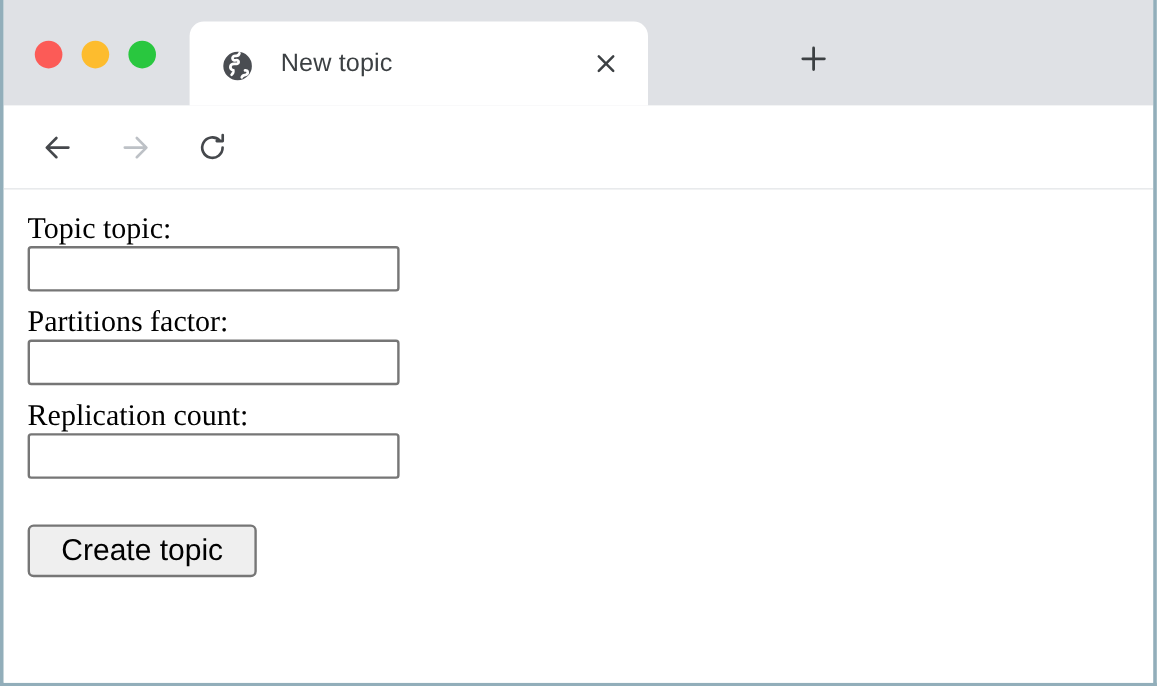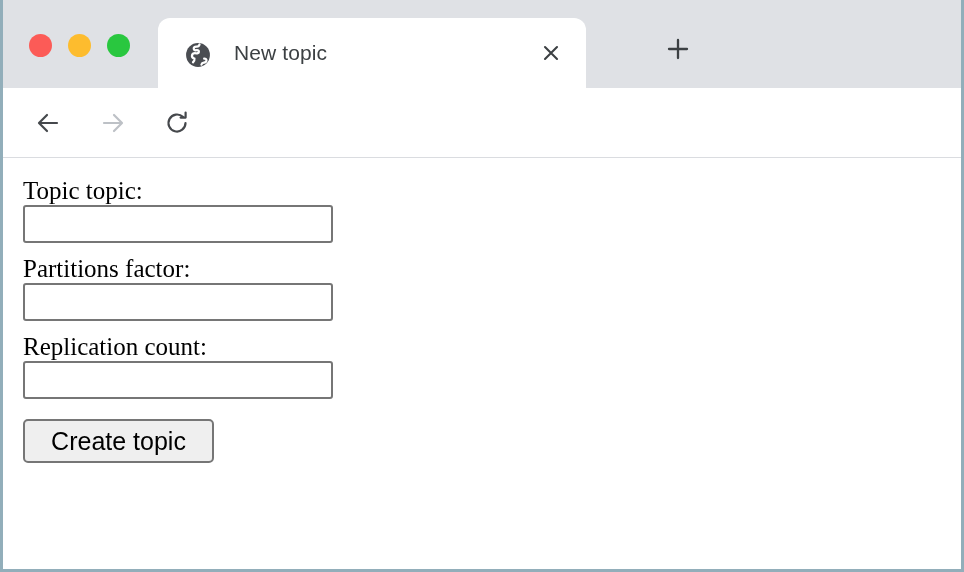--- a/index.html
+++ b/index.html
@@ -54,21 +54,21 @@
   }
   .light-close { background: #fc5b57; }
   .light-min   { background: #fdbc2e; }
   .light-max   { background: #29c73f; }
 
   
   .tab {
     position: absolute;
     left: 155px;
     top: 18px;
-    width: 428px;
+    width: 382px;
     height: 70px;
     background: #ffffff;
     border-radius: 12px 12px 0 0;
     box-sizing: border-box;
   }
   .tab-favicon {
     position: absolute;
     left: 27px;
     top: 24px;
     width: 26px;
@@ -209,21 +209,21 @@
     border-radius: 3px;
     background: #ffffff;
     font-family: "Liberation Serif", serif;
     font-size: 18px;
     padding: 2px 5px;
     margin: 0 0 11px 0;
     outline: none;
   }
   .submit-button {
     display: block;
-    margin-top: 20px;
+    margin-top: 38px;
     padding: 6px 14px;
     min-width: 191px;
     height: 44px;
     box-sizing: border-box;
     background: #efefef;
     border: 2px solid #767676;
     border-radius: 5px;
     font-family: "Liberation Sans", sans-serif;
     font-size: 25px;
     color: #000000;

